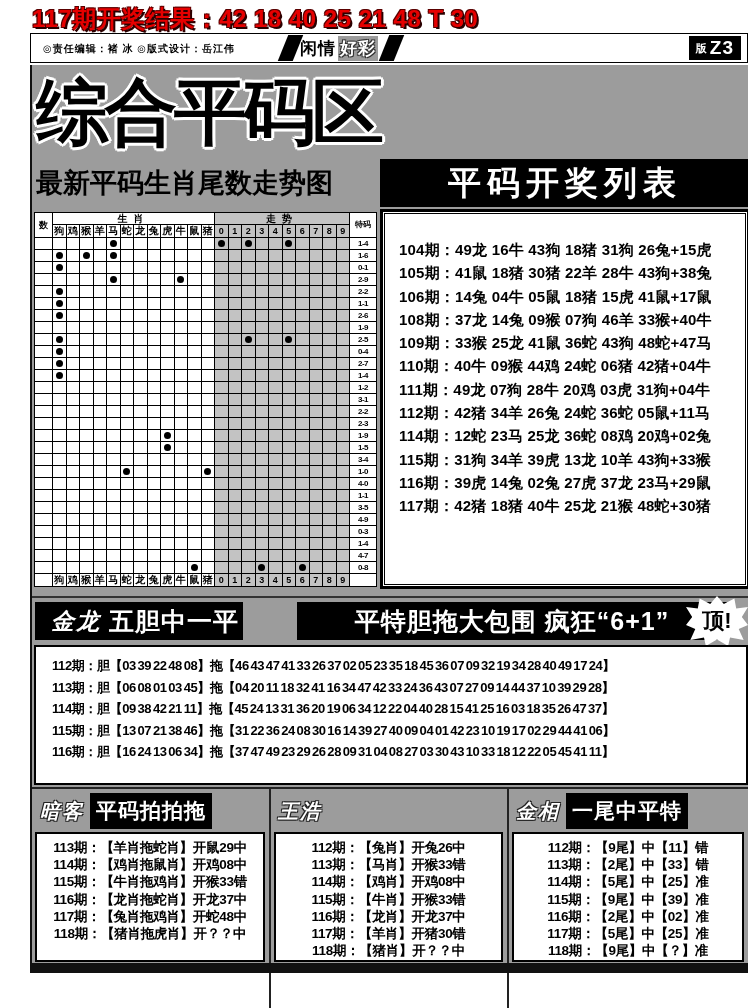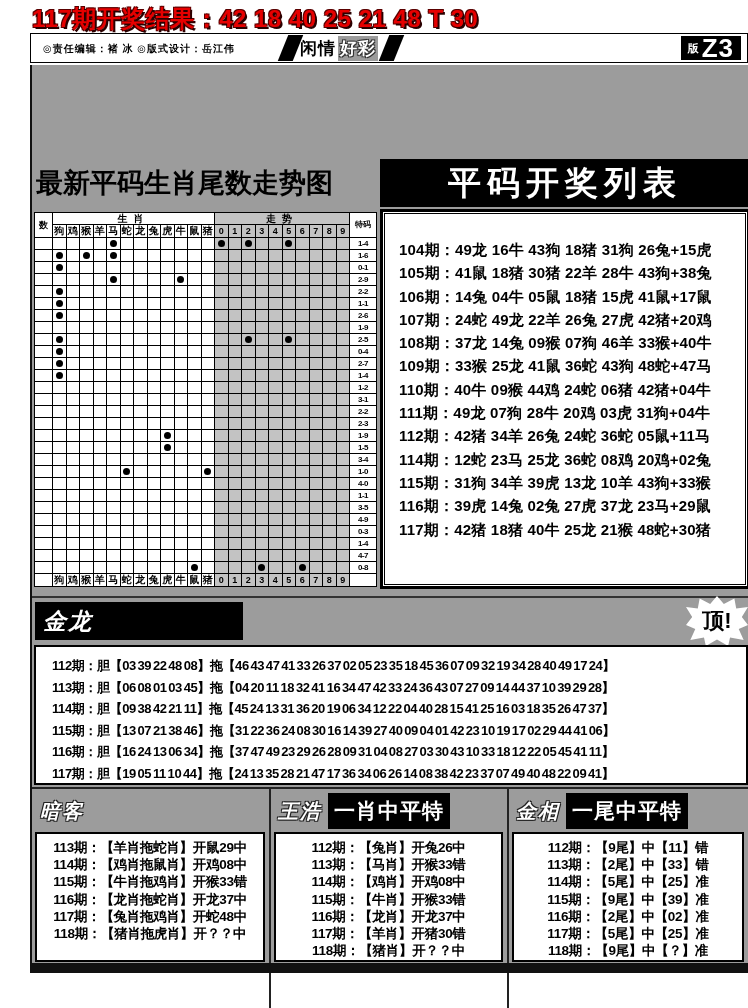--- a/index.html
+++ b/index.html
@@ -15,21 +15,21 @@
   .credits { position:absolute; left:12px; top:8px; font-size:10px; font-weight:700; letter-spacing:1px; white-space:nowrap; }
   .logo { position:absolute; left:252px; top:1px; height:26px; display:flex; align-items:center; }
   .slash { width:15px; height:26px; background:#000; transform:skewX(-22deg); }
   .slash.r { transform:skewX(-22deg) translateX(6px); }
   .logo-a { font-size:17px; font-weight:700; background:#fff; padding:1px 2px; letter-spacing:1px; }
   .logo-b { font-size:17px; font-weight:700; color:#fff; background:#9c9c9c; padding:1px 2px; letter-spacing:1px;
     text-shadow:1px 1px 0 #333,-1px -1px 0 #333,1px -1px 0 #333,-1px 1px 0 #333; }
   .paper-name { position:absolute; right:98px; top:3px; font-size:20px; letter-spacing:4px; white-space:nowrap; }
   .edition { position:absolute; right:6px; top:2px; height:24px; background:#000; color:#fff; display:flex; align-items:center; padding:0 7px; gap:3px; }
   .edition .small { font-size:11px; font-weight:700; }
-  .edition .big { font-size:26px; font-weight:900; letter-spacing:1px; }
+  .edition .big { font-size:19px; font-weight:900; letter-spacing:1px; }
 
   
   .content { position:absolute; left:30px; right:0; top:65px; height:898px; background:#9c9c9c; border-left:2px solid #111; }
   .bottom-bar { position:absolute; left:30px; right:0; top:963px; height:10px; background:#111; }
 
   
   .page-title { position:absolute; left:4px; top:0px; font-size:72px; font-weight:900; letter-spacing:-3px; color:#000; white-space:nowrap;
     text-shadow:3px 0 0 #fff,-3px 0 0 #fff,0 3px 0 #fff,0 -3px 0 #fff,2px 2px 0 #fff,-2px -2px 0 #fff,2px -2px 0 #fff,-2px 2px 0 #fff; }
   .bubble { position:absolute; left:392px; top:12px; width:322px; height:78px; background:#fff; border-radius:28px; }
   .blob1 { position:absolute; right:64px; top:-8px; width:118px; height:92px; background:#ababab; border-radius:50%; }
@@ -60,21 +60,21 @@
 
   
   .list-box { position:absolute; left:348px; top:144px; width:370px; height:380px; background:#fff; border:3px solid #000; box-shadow:inset 0 0 0 1px #fff, inset 0 0 0 2px #000; padding:26px 0 0 16px; }
   .list-row { font-size:15px; font-weight:700; line-height:23.3px; letter-spacing:.2px; white-space:nowrap; }
 
   .hline1 { position:absolute; left:0; right:0; top:531px; height:2px; background:#333; }
 
   
   .slogan-row { position:absolute; left:0; right:0; top:535px; height:42px; }
   .slog1 { position:absolute; left:3px; top:2px; width:208px; height:38px; background:#000; color:#fff; display:flex; align-items:center; padding-left:8px; gap:8px; }
-  .slog1 .name { font-size:23px; letter-spacing:2px; }
+  .slog1 .name { font-size:23px; letter-spacing:2px;margin-left:8px; }
   .slog1 .txt { font-size:25px; font-weight:900; letter-spacing:1px; }
   .slog2 { position:absolute; left:265px; top:2px; width:430px; height:38px; background:#000; color:#fff; display:flex; align-items:center; justify-content:center; }
   .slog2 .txt { font-size:25px; font-weight:900; letter-spacing:1px; white-space:nowrap; }
   .burst { position:absolute; left:654px; top:-4px; width:62px; height:50px; background:#fff; display:flex; align-items:center; justify-content:center;
     clip-path:polygon(50% 0%,61% 16%,78% 5%,81% 25%,100% 22%,90% 42%,100% 58%,85% 66%,93% 88%,71% 83%,68% 100%,50% 87%,32% 100%,29% 83%,7% 88%,15% 66%,0% 58%,10% 42%,0% 22%,19% 25%,22% 5%,39% 16%); }
   .burst span { font-size:22px; font-weight:900; }
 
   
   .dantuo-box { position:absolute; left:2px; top:580px; width:714px; height:140px; background:#fff; border:2px solid #000; padding:8px 0 0 16px; }
   .dantuo-row { font-size:13px; font-weight:700; line-height:21.5px; letter-spacing:-.4px; word-spacing:-1.5px; white-space:nowrap; }
@@ -107,20 +107,21 @@
       <span class="logo-b">好彩</span>
     <div class="slash r"></div>
   </div>
   <div class="edition">
     <span class="small">版</span>
     <span class="big">Z3</span>
   </div>
 </div>
 
 <div class="content">
+  <div class="page-title">综合平码区</div>
 
 
   <div class="chart-title">最新平码生肖尾数走势图</div>
   <div class="list-title-box">
     <span>平码开奖列表</span>
   </div>
 
   <div class="grid" id="trend-grid">
       <div class="gc corner" style="grid-area:1 / 1 / 3 / 2">数</div>
       <div class="gc gh" style="grid-area:1 / 2 / 2 / 14">生肖</div>
@@ -895,62 +896,64 @@
       <div class="gc dh gray" style="grid-area:31 / 21">7</div>
       <div class="gc dh gray" style="grid-area:31 / 22">8</div>
       <div class="gc dh gray" style="grid-area:31 / 23">9</div>
       <div class="gc " style="grid-area:31 / 24"></div>
     </div>
 
   <div class="list-box">
       <div class="list-row">104期：49龙 16牛 43狗 18猪 31狗 26兔+15虎</div>
       <div class="list-row">105期：41鼠 18猪 30猪 22羊 28牛 43狗+38兔</div>
       <div class="list-row">106期：14兔 04牛 05鼠 18猪 15虎 41鼠+17鼠</div>
-      <div class="list-row">107期：24蛇 49龙 22羊 26兔 27虎 42猪+20鸡</div>
       <div class="list-row">108期：37龙 14兔 09猴 07狗 46羊 33猴+40牛</div>
       <div class="list-row">109期：33猴 25龙 41鼠 36蛇 43狗 48蛇+47马</div>
       <div class="list-row">110期：40牛 09猴 44鸡 24蛇 06猪 42猪+04牛</div>
       <div class="list-row">111期：49龙 07狗 28牛 20鸡 03虎 31狗+04牛</div>
       <div class="list-row">112期：42猪 34羊 26兔 24蛇 36蛇 05鼠+11马</div>
       <div class="list-row">114期：12蛇 23马 25龙 36蛇 08鸡 20鸡+02兔</div>
       <div class="list-row">115期：31狗 34羊 39虎 13龙 10羊 43狗+33猴</div>
       <div class="list-row">116期：39虎 14兔 02兔 27虎 37龙 23马+29鼠</div>
       <div class="list-row">117期：42猪 18猪 40牛 25龙 21猴 48蛇+30猪</div>
     </div>
 
   <div class="hline1"></div>
 
   <div class="slogan-row">
     <div class="slog1">
       <span class="name serifscript">金龙</span>
+      <span class="txt">五胆中一平</span>
+    </div>
+    <div class="slog2">
+      <span class="txt">平特胆拖大包围 疯狂“6+1”</span>
     </div>
     <div class="burst">
       <span>顶!</span>
     </div>
   </div>
 
   <div class="dantuo-box">
       <div class="dantuo-row">112期：胆【03 39 22 48 08】拖【46 43 47 41 33 26 37 02 05 23 35 18 45 36 07 09 32 19 34 28 40 49 17 24】</div>
       <div class="dantuo-row">113期：胆【06 08 01 03 45】拖【04 20 11 18 32 41 16 34 47 42 33 24 36 43 07 27 09 14 44 37 10 39 29 28】</div>
       <div class="dantuo-row">114期：胆【09 38 42 21 11】拖【45 24 13 31 36 20 19 06 34 12 22 04 40 28 15 41 25 16 03 18 35 26 47 37】</div>
       <div class="dantuo-row">115期：胆【13 07 21 38 46】拖【31 22 36 24 08 30 16 14 39 27 40 09 04 01 42 23 10 19 17 02 29 44 41 06】</div>
       <div class="dantuo-row">116期：胆【16 24 13 06 34】拖【37 47 49 23 29 26 28 09 31 04 08 27 03 30 43 10 33 18 12 22 05 45 41 11】</div>
-      <div class="dantuo-row">117期：胆【19 05 11 10 44】拖【24 13 35 28 21 47 17 36 34 06 26 14 08 38 42 23 37 07 49 40 48 22 09 41】</div>
     </div>
 
   <div class="tips-sep-h"></div>
   <div class="vline v1"></div>
   <div class="vline v2"></div>
 
   <div class="tip-head th0">
     <span class="name serifscript">暗客</span>
+    <span class="tbox">平码拍拍拖</span>
   </div>
   <div class="tip-head th1">
     <span class="name serifscript">王浩</span>
-    <span class="tbox">一肖中平特</span>
   </div>
   <div class="tip-head th2">
     <span class="name serifscript">金相</span>
     <span class="tbox">一尾中平特</span>
   </div>
 
   <div class="tip-box tb0">
       <div class="tip-row">113期：【羊肖拖蛇肖】开鼠29中</div>
       <div class="tip-row">114期：【鸡肖拖鼠肖】开鸡08中</div>
       <div class="tip-row">115期：【牛肖拖鸡肖】开猴33错</div>

